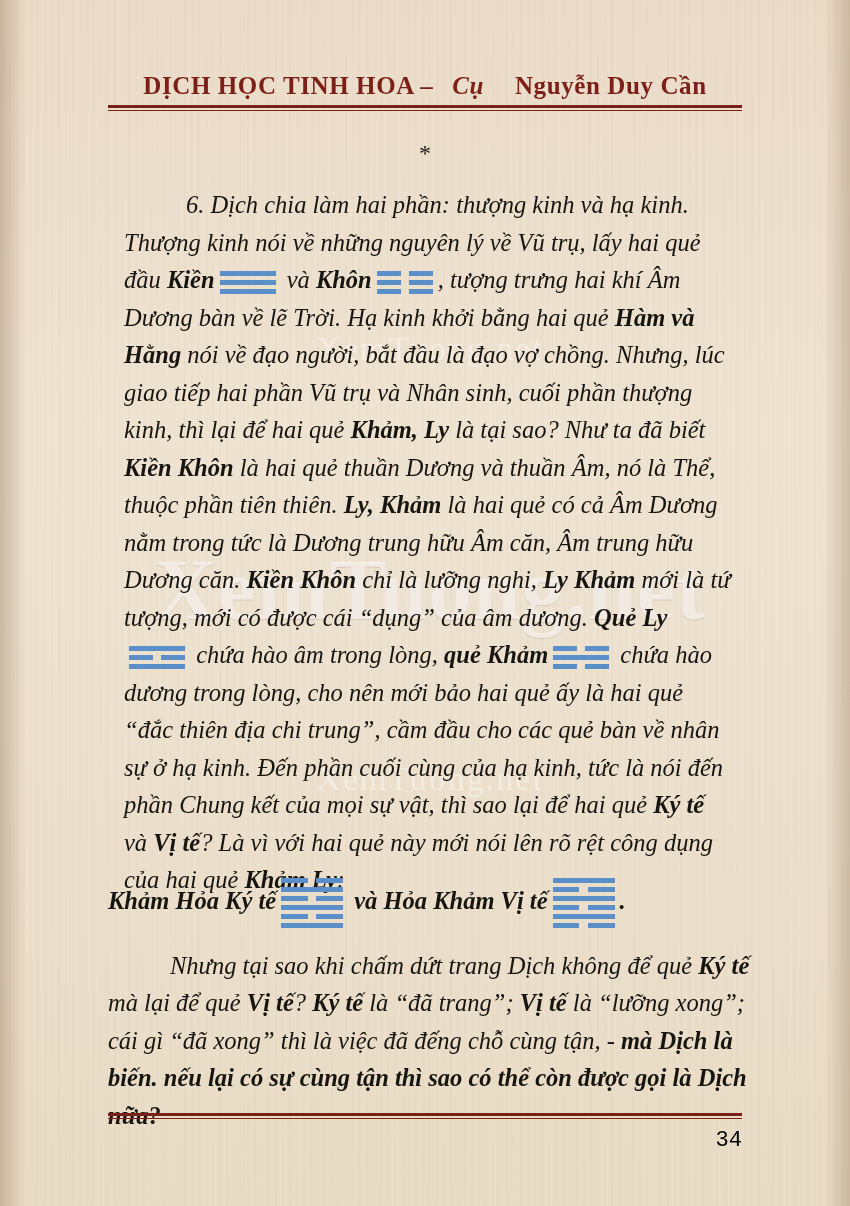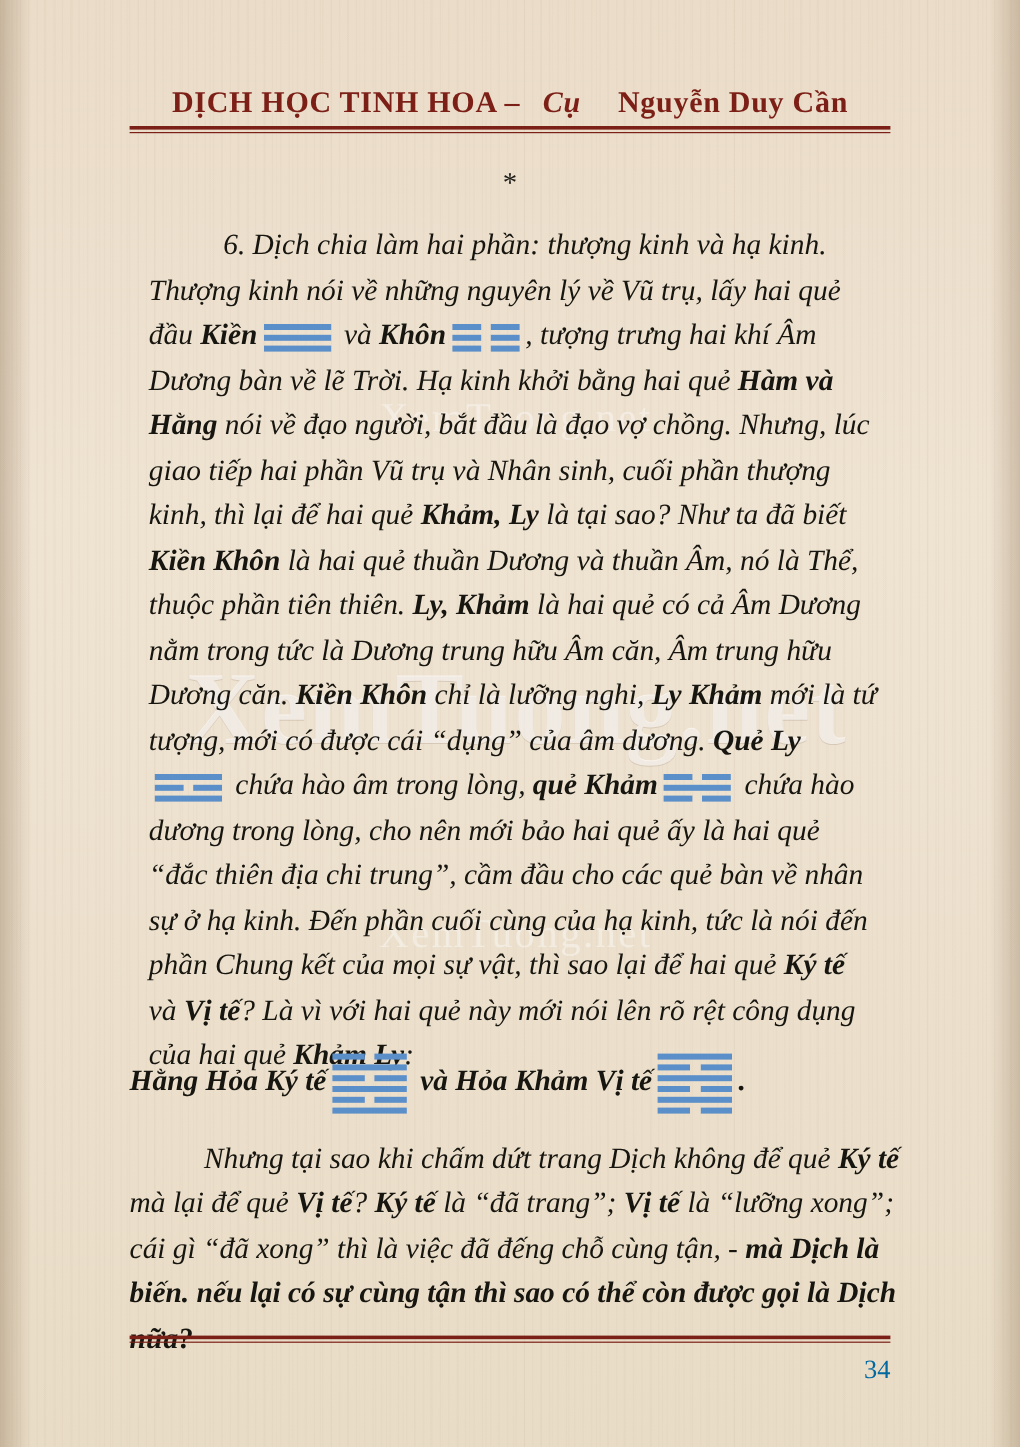--- a/index.html
+++ b/index.html
@@ -241,23 +241,23 @@
     left: 108px;
     top: 1118px;
     width: 634px;
     height: 1px;
     background: #7b2017;
   }
   .page-number {
     position: absolute;
     right: 108px;
     top: 1128px;
-    font-family: Liberation Serif, serif;
+    font-family: Liberation Mono, monospace;
     font-size: 22px;
-    color: #0369a1;
+    color: #000000;
   }
   .footer-note {
     position: absolute;
     left: 0;
     top: 1162px;
     width: 850px;
     text-align: center;
     font-family: "Liberation Sans", sans-serif;
     font-size: 20.5px;
     color: #17150f;
@@ -339,21 +339,21 @@
           </span>
         <span class="row yin">
             <span class="seg"></span>
             <span class="seg"></span>
           </span>
       </span><span> chứa hào dương trong lòng, cho nên mới bảo hai quẻ ấy là hai quẻ “đắc thiên địa chi trung”, cầm đầu cho các quẻ bàn về nhân sự ở hạ kinh. Đến phần cuối cùng của hạ kinh, tức là nói đến phần Chung kết của mọi sự vật, thì sao lại để hai quẻ </span><b>Ký tế</b><span> và </span><b>Vị tế</b><span>? Là vì với hai quẻ này mới nói lên rõ rệt công dụng của hai quẻ </span><b>Khảm Ly</b><span>:</span>
     </p>
   </div>
 
   <div class="para-2">
-    <span>Hằng Hỏa Ký tế</span><span class="gram gram-hex">
+    <span>Khảm Hỏa Ký tế</span><span class="gram gram-hex">
       <span class="row yin">
           <span class="seg"></span>
           <span class="seg"></span>
         </span>
       <span class="row yang">
           <span class="seg"></span>
         </span>
       <span class="row yin">
           <span class="seg"></span>
           <span class="seg"></span>

